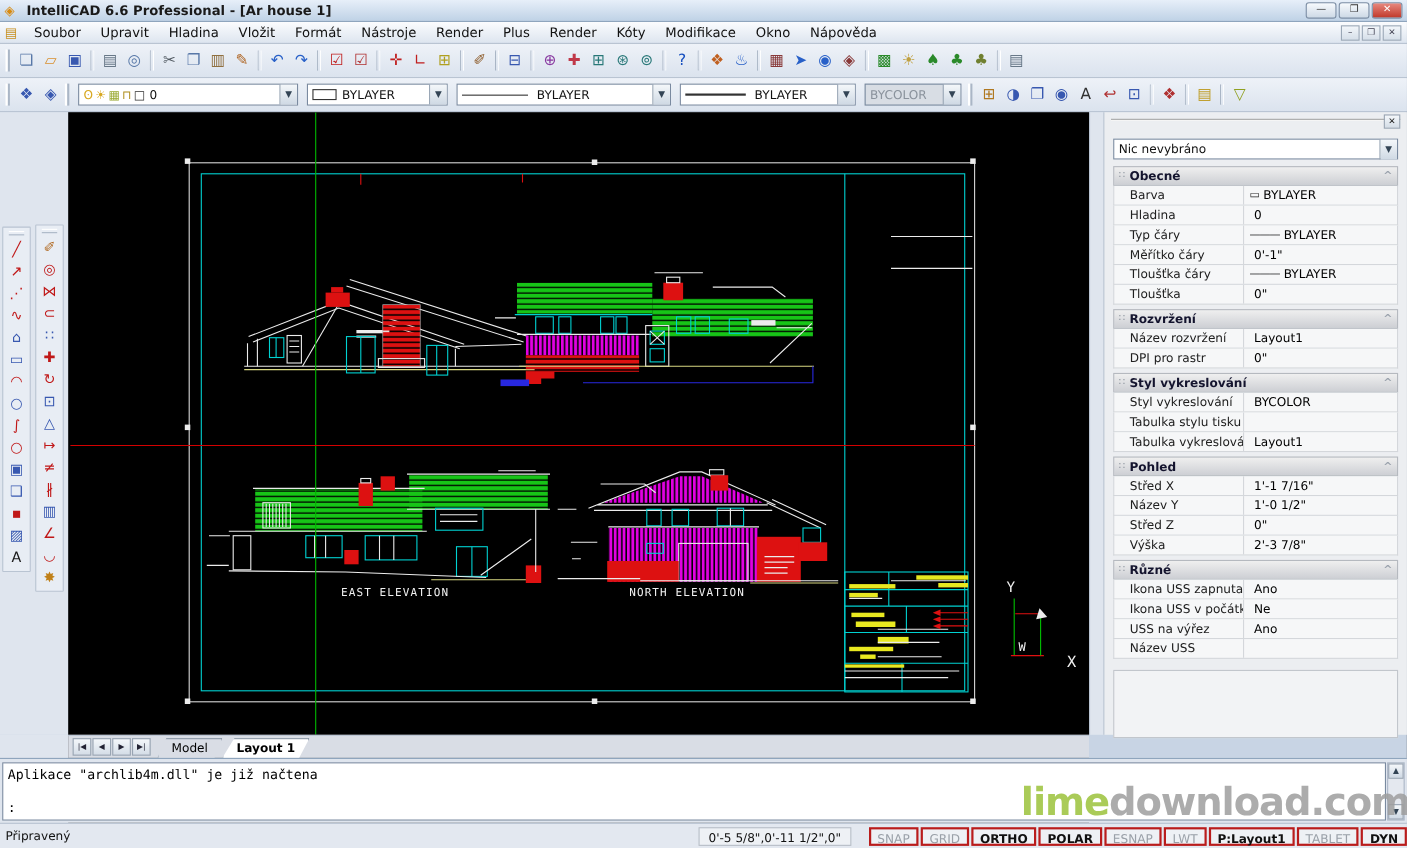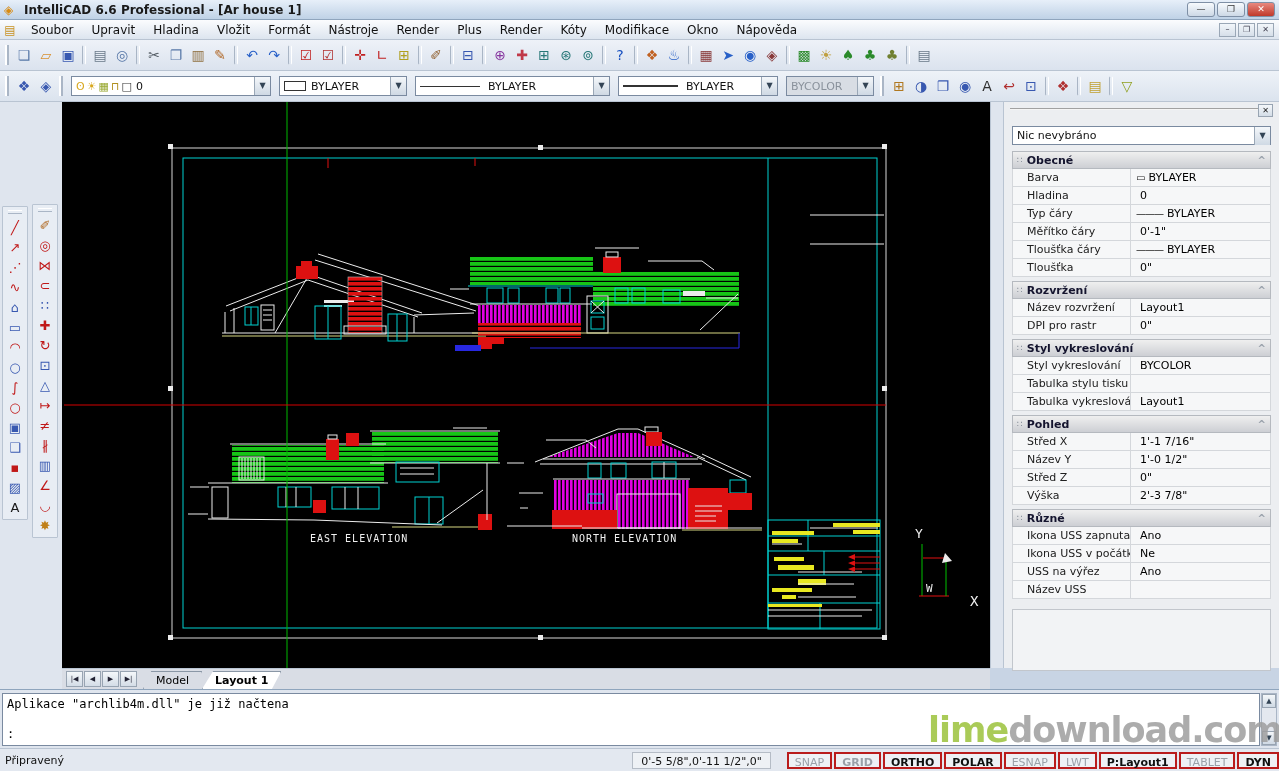--- a/index.html
+++ b/index.html
@@ -726,21 +726,21 @@
     <span class="sbtn" id="sb-down" data-name="scroll-down-icon">▼</span>
   </div>
 </div>
 
 <div id="statusbar" data-name="status-bar">
   <span id="status-ready" data-name="status-message">Připravený</span>
   <span id="status-coords" data-name="coordinate-display">0'-5 5/8",0'-11 1/2",0"</span>
   <span id="status-toggles">
 
   <span class="toggle" data-name="status-toggle" style="color: rgb(154, 160, 168); font-weight: normal;">SNAP</span>
-      <span class="toggle" data-name="status-toggle" style="color: rgb(154, 160, 168); font-weight: bold;">GRID</span>
+      <span class="toggle" data-name="status-toggle" style="color: rgb(154, 160, 168); font-weight: normal;">GRID</span>
       <span class="toggle" data-name="status-toggle" style="color: rgb(16, 16, 16); font-weight: bold;">ORTHO</span>
       <span class="toggle" data-name="status-toggle" style="color: rgb(16, 16, 16); font-weight: bold;">POLAR</span>
       <span class="toggle" data-name="status-toggle" style="color: rgb(154, 160, 168); font-weight: normal;">ESNAP</span>
       <span class="toggle" data-name="status-toggle" style="color: rgb(154, 160, 168); font-weight: normal;">LWT</span>
       <span class="toggle" data-name="status-toggle" style="color: rgb(16, 16, 16); font-weight: bold;">P:Layout1</span>
       <span class="toggle" data-name="status-toggle" style="color: rgb(154, 160, 168); font-weight: normal;">TABLET</span>
       <span class="toggle" data-name="status-toggle" style="color: rgb(16, 16, 16); font-weight: bold;">DYN</span>
     </span>
 </div>
 

